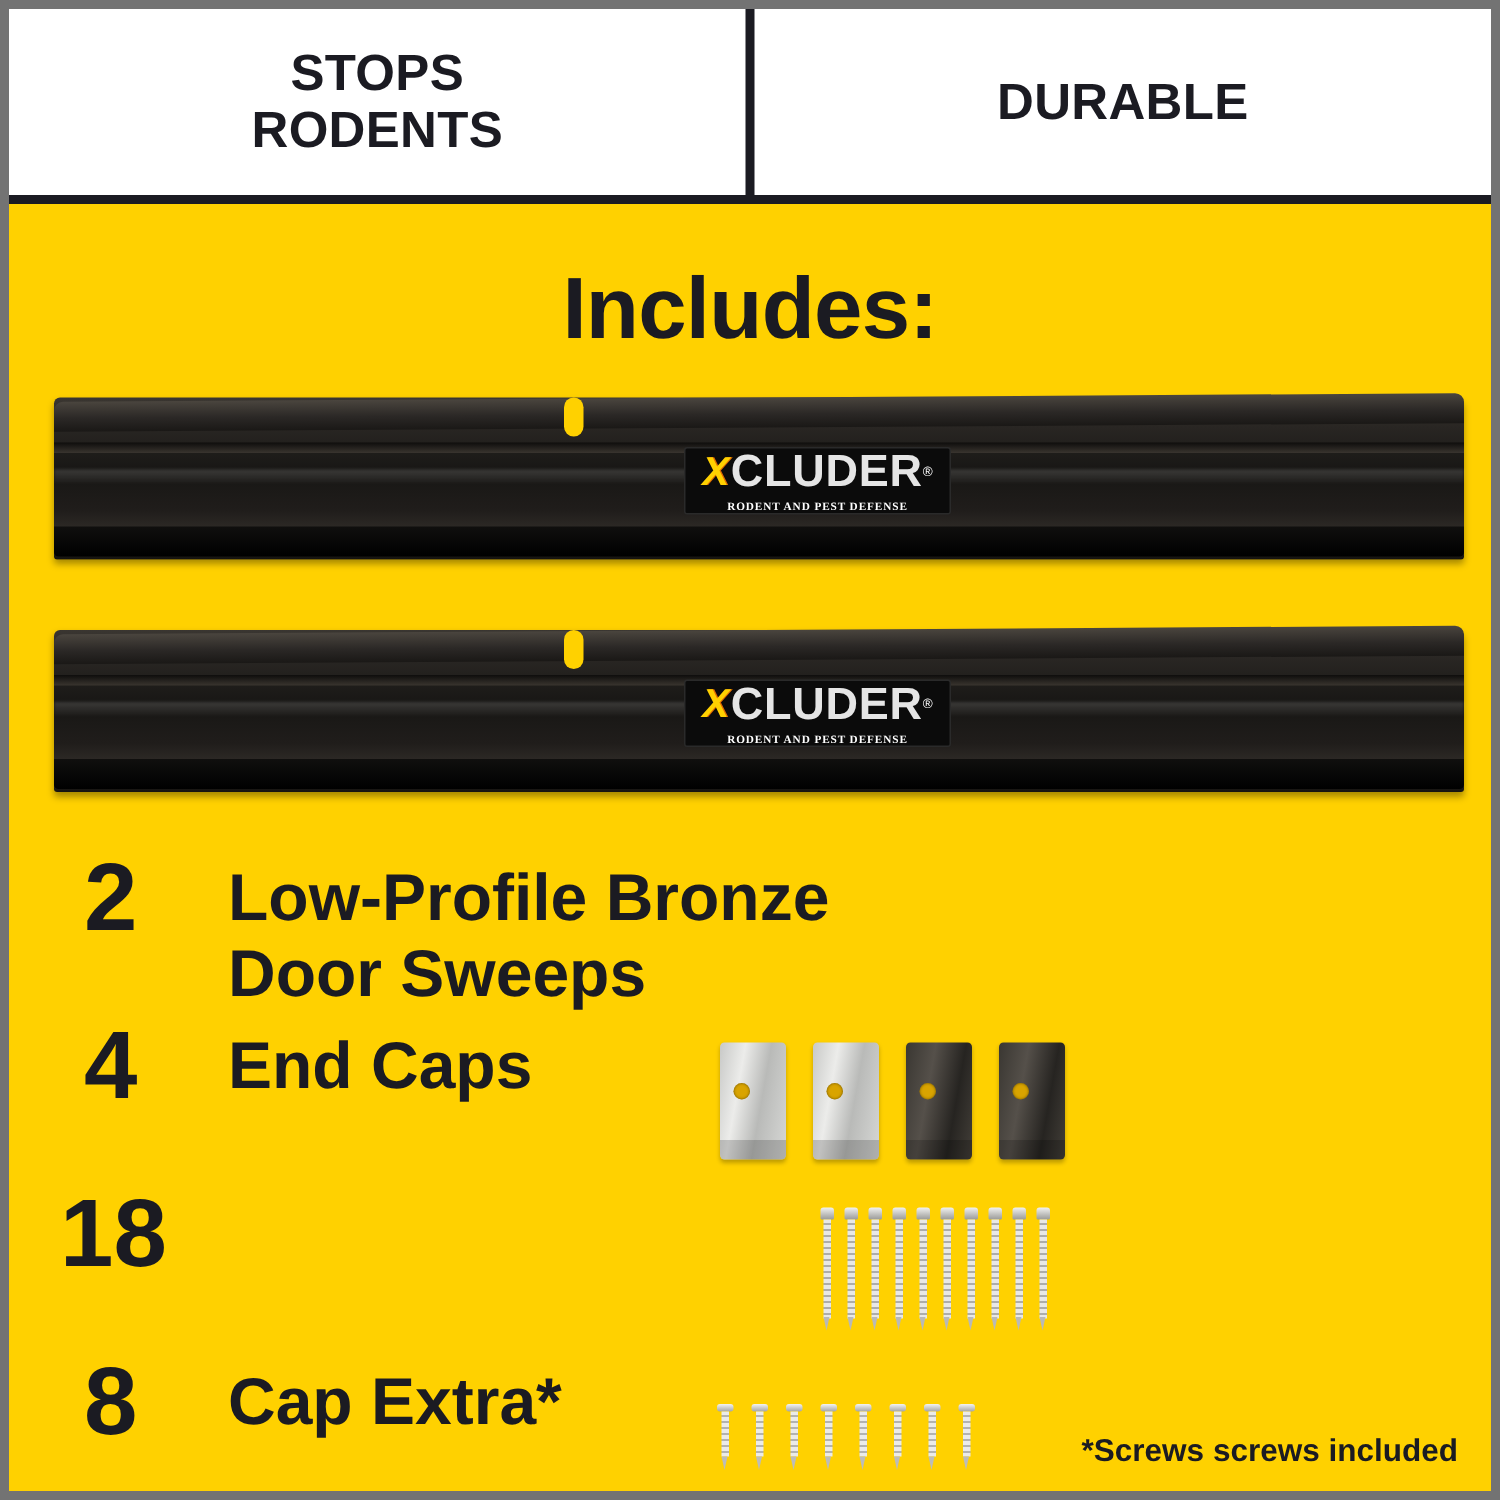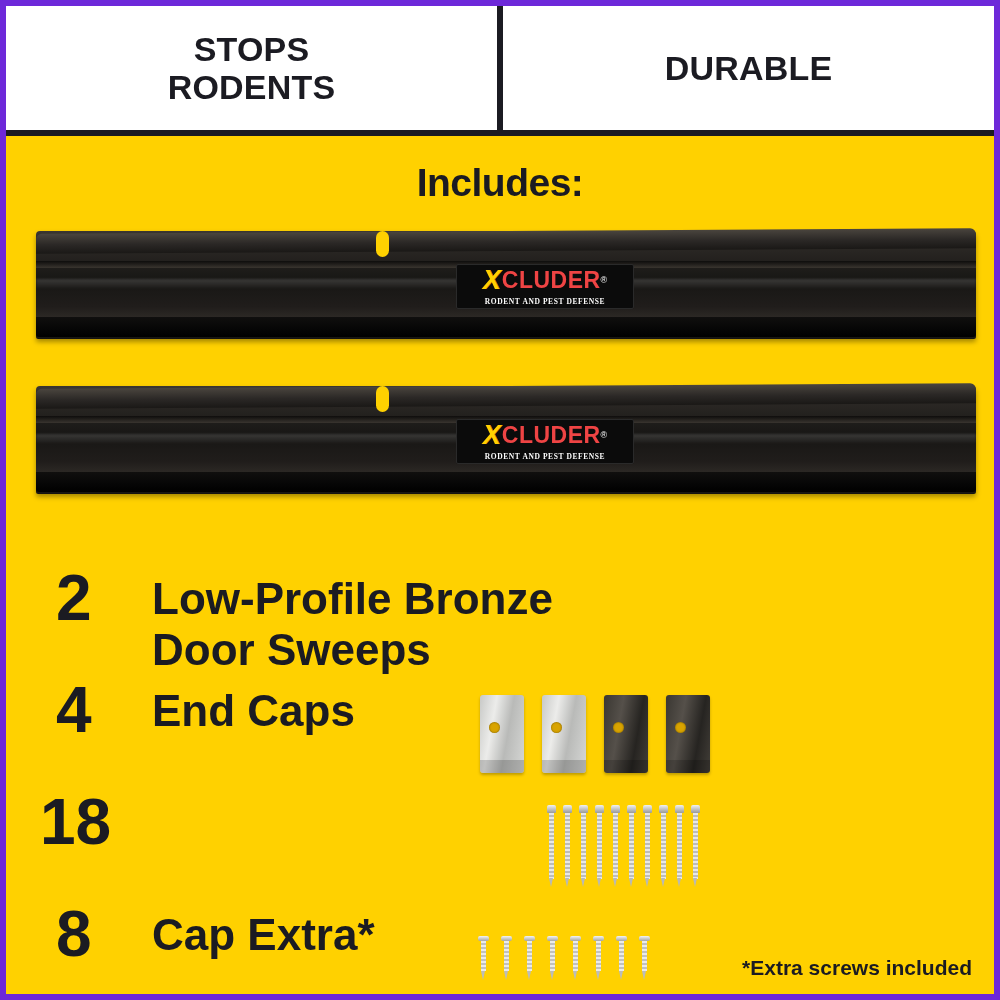--- a/index.html
+++ b/index.html
@@ -6,21 +6,21 @@
   html, body {
     width: 1000px; height: 1000px;
     font-family: "Liberation Sans", sans-serif;
     background: #ffffff;
     overflow: hidden;
   }
   .page {
     position: relative;
     width: 1000px; height: 1000px;
     background: #FFD100;
-    border: 6px solid #6d28d9;
+    border: 6px solid #737373;
     overflow: hidden;
   }
 
   
   .feature-bar {
     display: flex;
     width: 100%;
     height: 130px;
     background: #ffffff;
     border-bottom: 6px solid #1b1b22;
@@ -38,24 +38,24 @@
     line-height: 1.12;
     letter-spacing: 0.2px;
   }
   .feature-cell + .feature-cell { border-left: 6px solid #1b1b22; }
   .feature-cell span { display: block; white-space: pre-line; }
 
   
   .includes-title {
     text-align: center;
     color: #1b1b22;
-    font-size: 39px;
+    font-size: 58px;
     font-weight: 800;
     letter-spacing: -0.5px;
-    margin-top: 25px;
+    margin-top: 36px;
   }
 
   
   .sweeps { position: relative; margin-top: 14px; height: 295px; }
 
   .sweep {
     position: absolute;
     left: 30px;
     width: 940px;
     height: 135px;
@@ -111,21 +111,21 @@
     display: flex; align-items: center; justify-content: center;
     line-height: 1;
   }
   .logo-x {
     color: #FFD100;
     font-size: 27px; font-weight: 800; font-style: italic;
     text-shadow: 1px 0 0 #e06a00;
     margin-right: 1px;
   }
   .logo-word {
-    color: #ef4444; font-size: 23px; font-weight: 800; letter-spacing: 0.5px;
+    color: #e5e5e5; font-size: 30px; font-weight: 800; letter-spacing: 0.5px;
   }
   .logo-reg { color:#ffffff; font-size: 9px; vertical-align: super; }
   .logo-sub {
     color: #ffffff; font-size: 7.5px; font-weight: 700; letter-spacing: 0.6px; margin-top: 3px; font-family: Liberation Serif, serif;
   }
 
   
   .contents {
     position: absolute;
     left: 0; right: 0; top: 560px; bottom: 0;
@@ -424,15 +424,15 @@
               <div class="head"></div>
               <div class="shaft"></div>
               <div class="tip"></div>
             </div>
         </div>
       </div>
     </div>
 
   </div>
 
-  <div class="footnote">*Extra screws included</div>
+  <div class="footnote">*Screws screws included</div>
 
 </div>
 
 </body></html>

